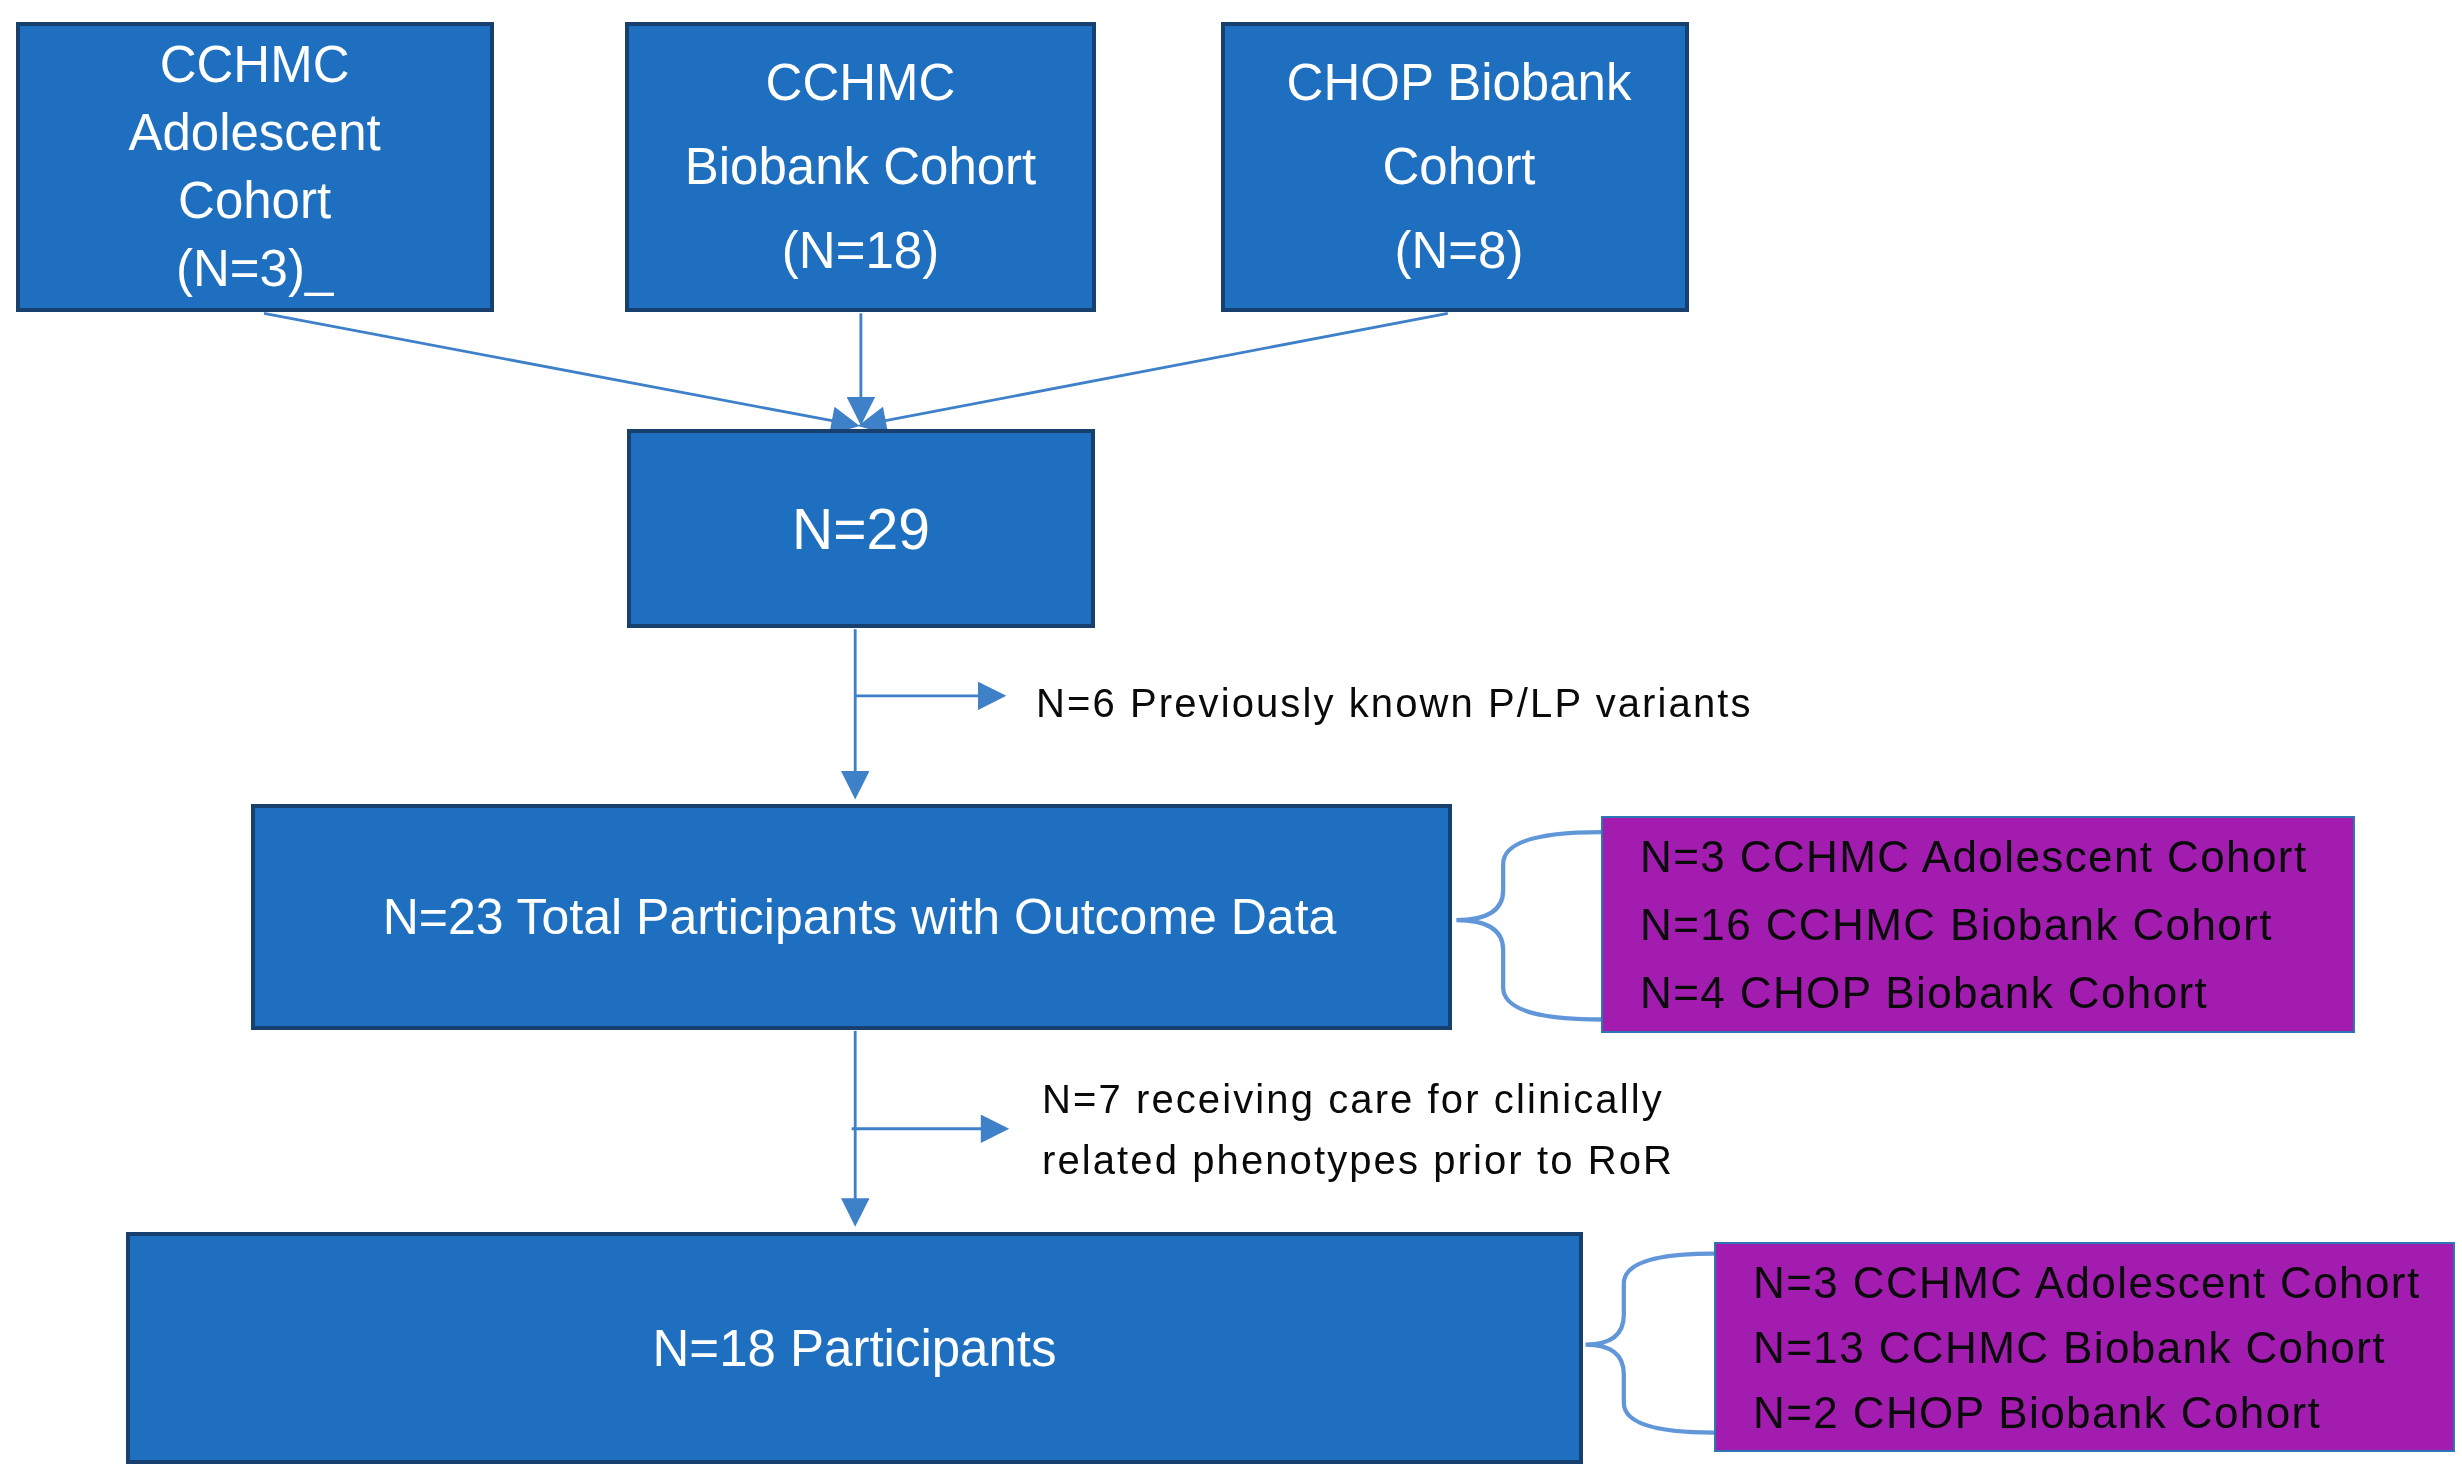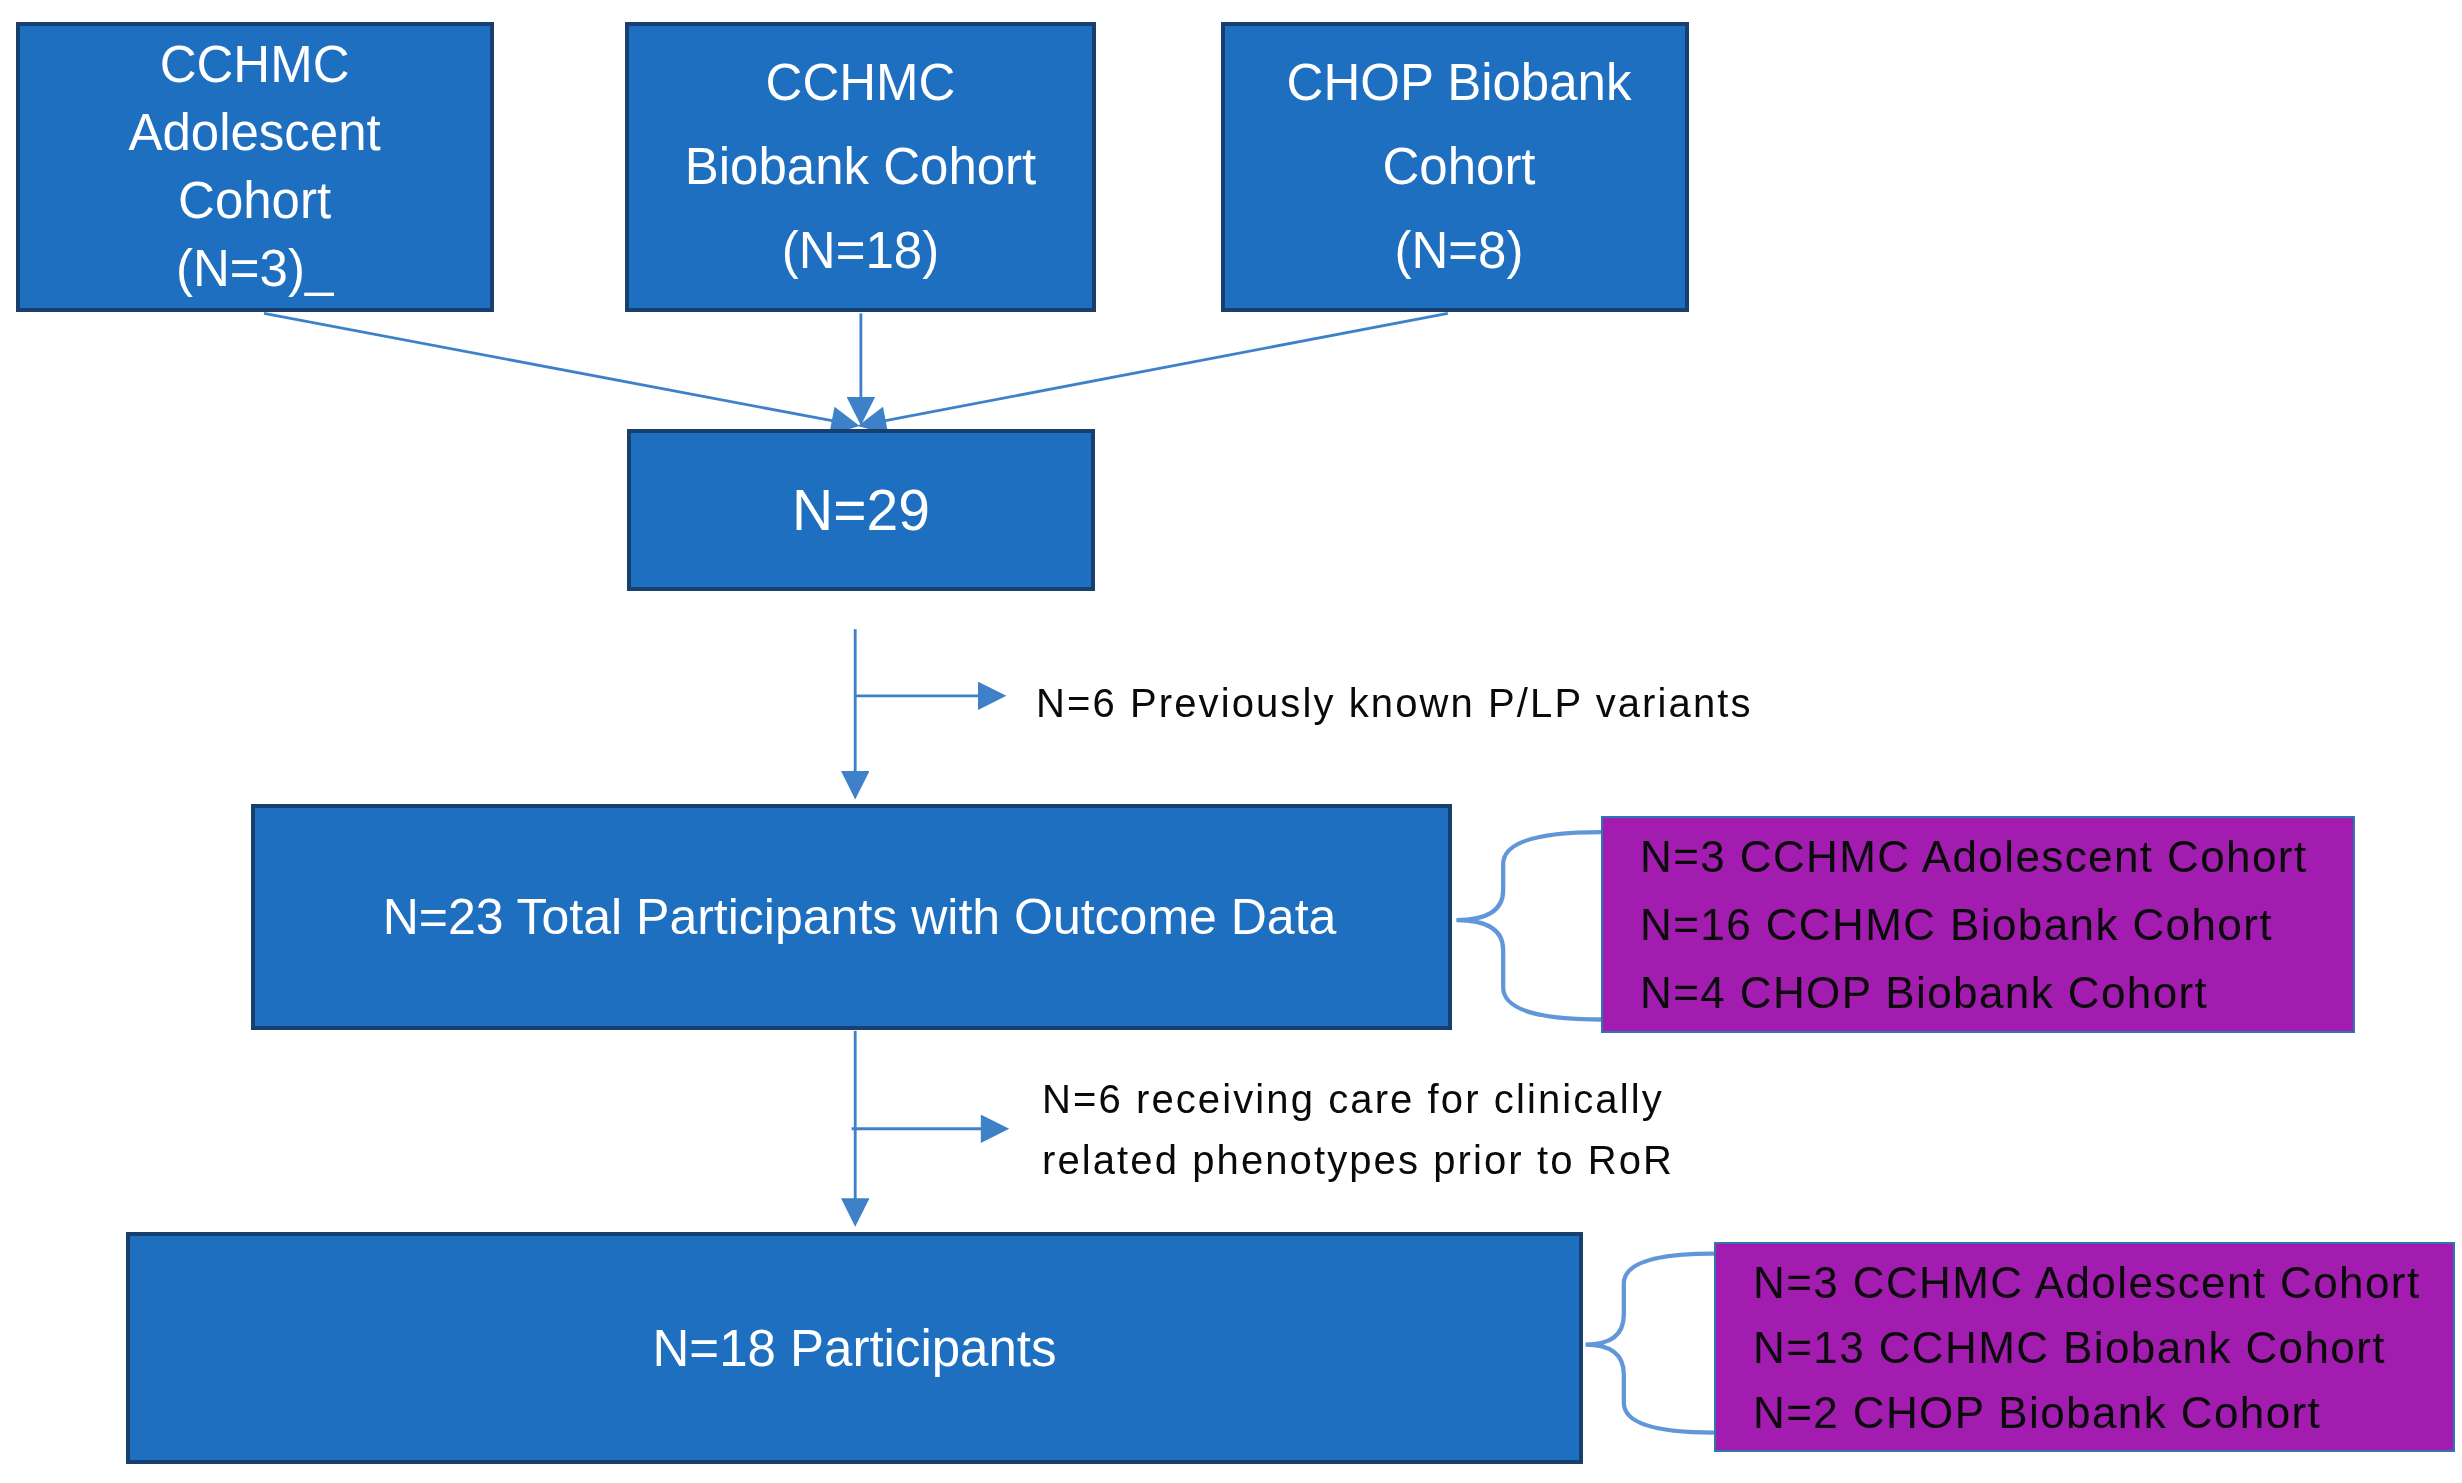--- a/index.html
+++ b/index.html
@@ -47,21 +47,21 @@
     letter-spacing:1.4px;
   }
   .ln{display:block;white-space:nowrap;}
 
   .b1{left:15.6px;top:22px;width:478px;height:290px;font-size:51px;}
   .b1 .ln{line-height:68px;}
   .b2{left:625px;top:22px;width:471px;height:290px;font-size:51px;}
   .b2 .ln{line-height:84px;}
   .b3{left:1221px;top:22px;width:468px;height:290px;font-size:51px;padding-left:8px;}
   .b3 .ln{line-height:84px;}
-  .merged{left:627px;top:429px;width:468px;height:162px;font-size:57px;}
+  .merged{left:627px;top:429px;width:468px;height:199px;font-size:57px;}
   .outcome{left:251px;top:804px;width:1201px;height:226px;font-size:50px;padding-left:16px;}
   .outcome .ln{line-height:80px;}
   .final{left:126px;top:1232px;width:1457px;height:232px;font-size:51px;}
   .side1{left:1601px;top:816px;width:754px;height:217px;font-size:44px;}
   .side1 .ln{line-height:68px;}
   .side2{left:1714px;top:1242px;width:741px;height:210px;font-size:44px;}
   .side2 .ln{line-height:65px;}
 
   .excl{
     position:absolute;
@@ -130,21 +130,21 @@
     <span class="ln">N=23 Total Participants with Outcome Data</span>
   </div>
 
   <div class="node side side1">
     <span class="ln">N=3 CCHMC Adolescent Cohort</span>
     <span class="ln">N=16 CCHMC Biobank Cohort</span>
     <span class="ln">N=4 CHOP Biobank Cohort</span>
   </div>
 
   <div class="excl excl2">
-    <span class="ln">N=6 receiving care for clinically</span>
+    <span class="ln">N=7 receiving care for clinically</span>
     <span class="ln">related phenotypes prior to RoR</span>
   </div>
 
   <div class="node blue final">
     <span class="ln">N=18 Participants</span>
   </div>
 
   <div class="node side side2">
     <span class="ln">N=3 CCHMC Adolescent Cohort</span>
     <span class="ln">N=13 CCHMC Biobank Cohort</span>

